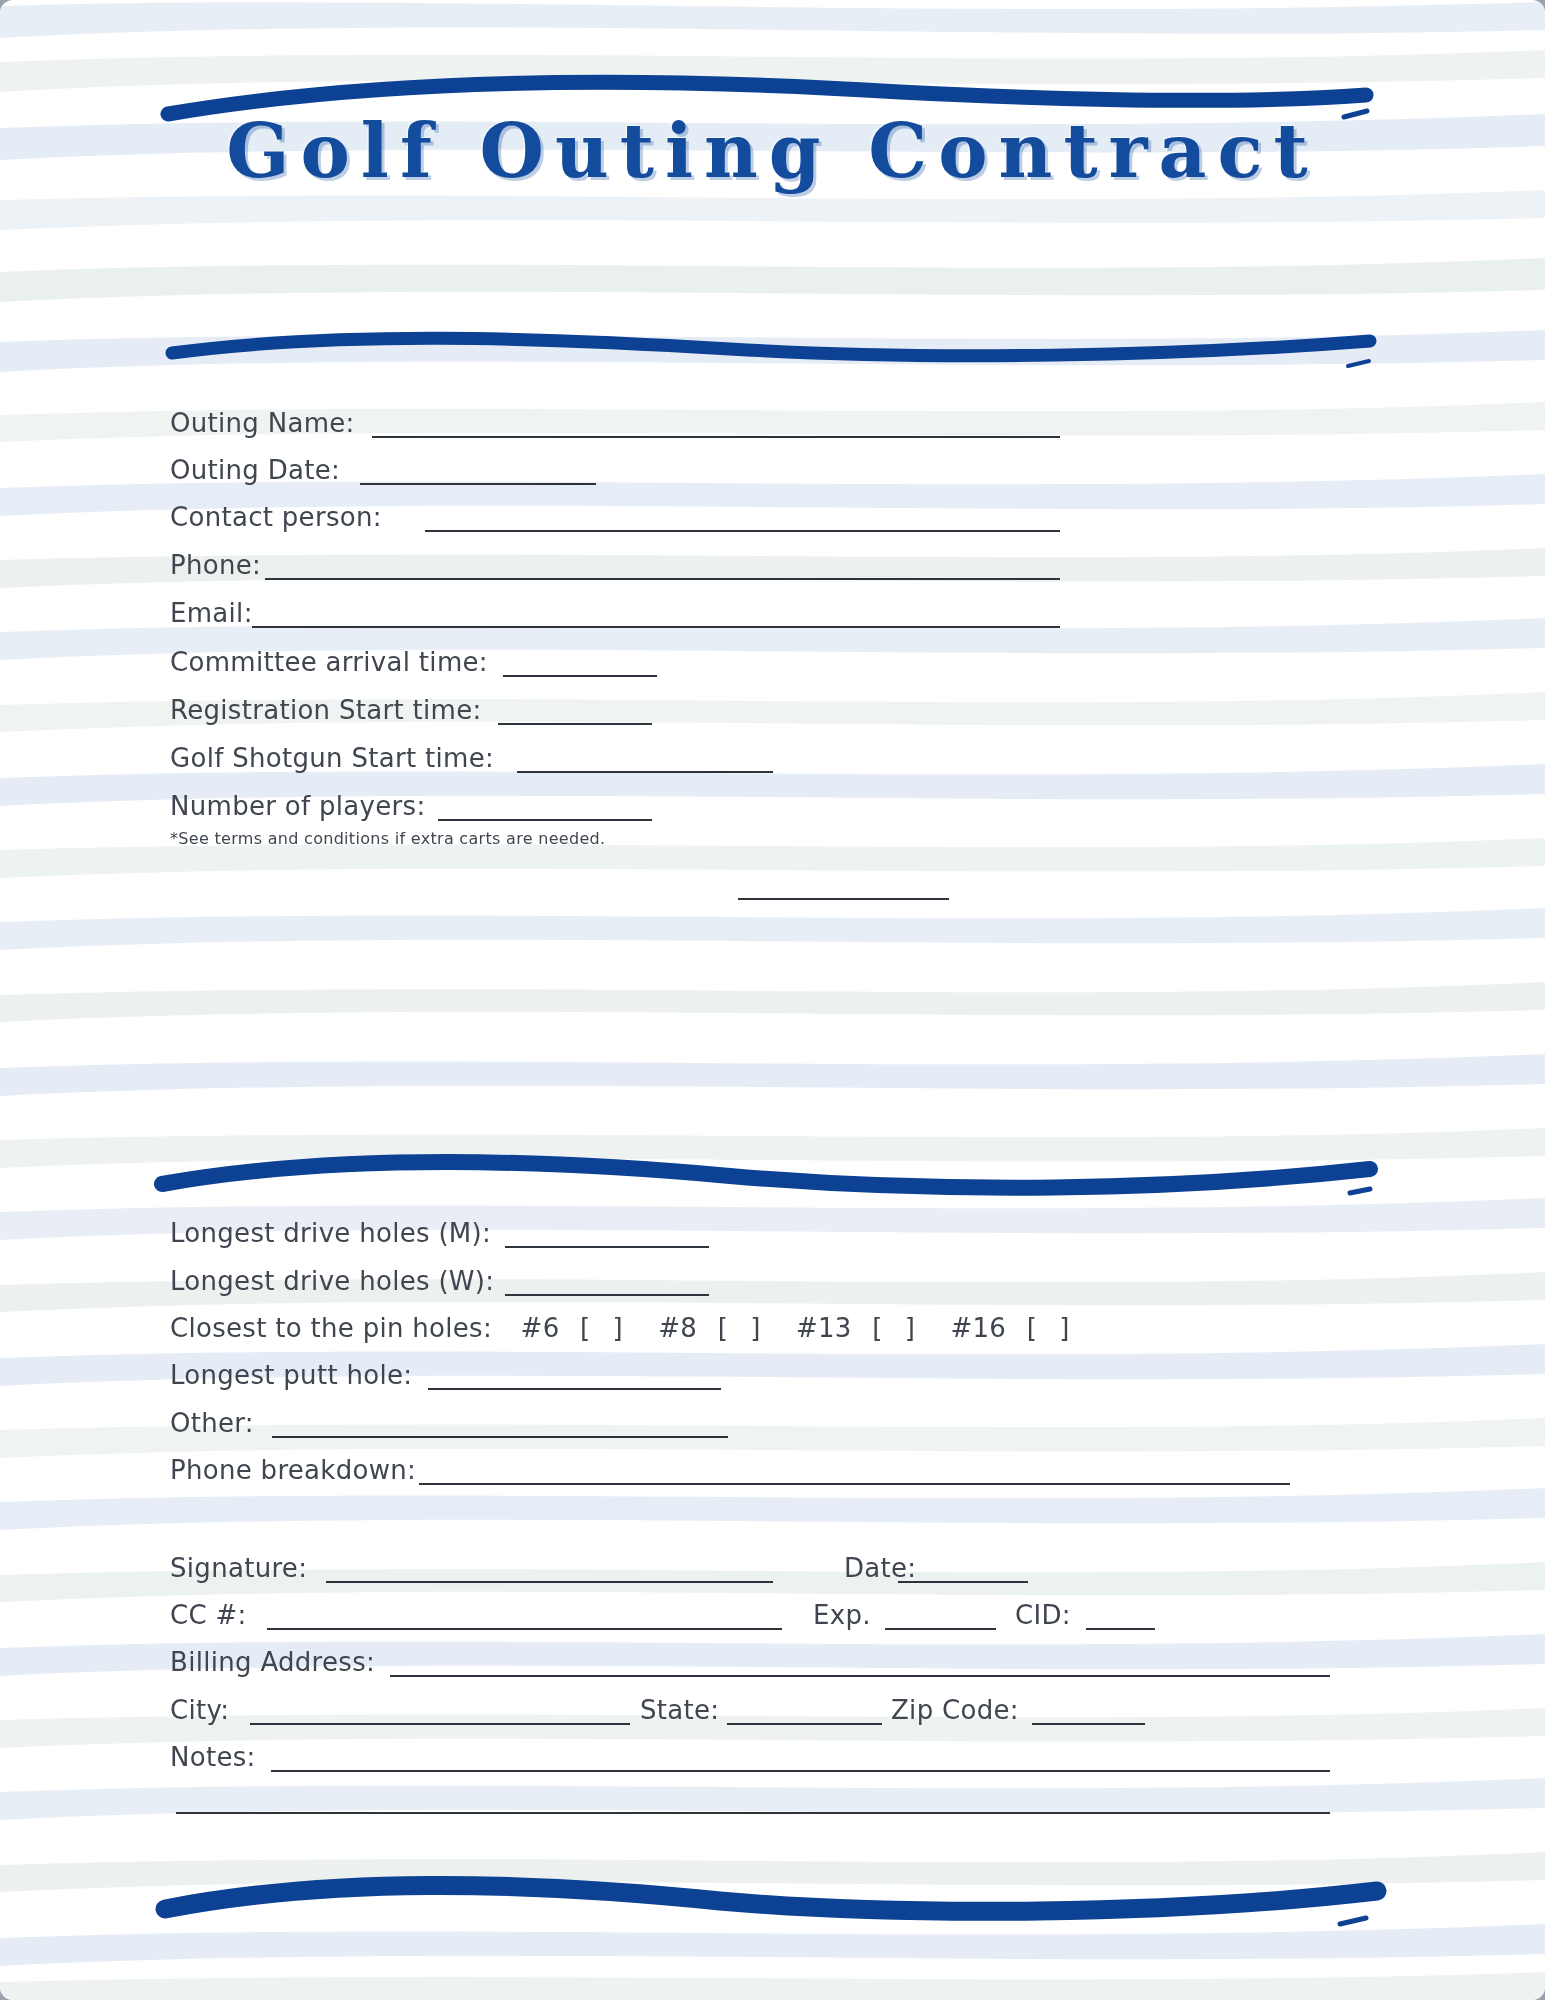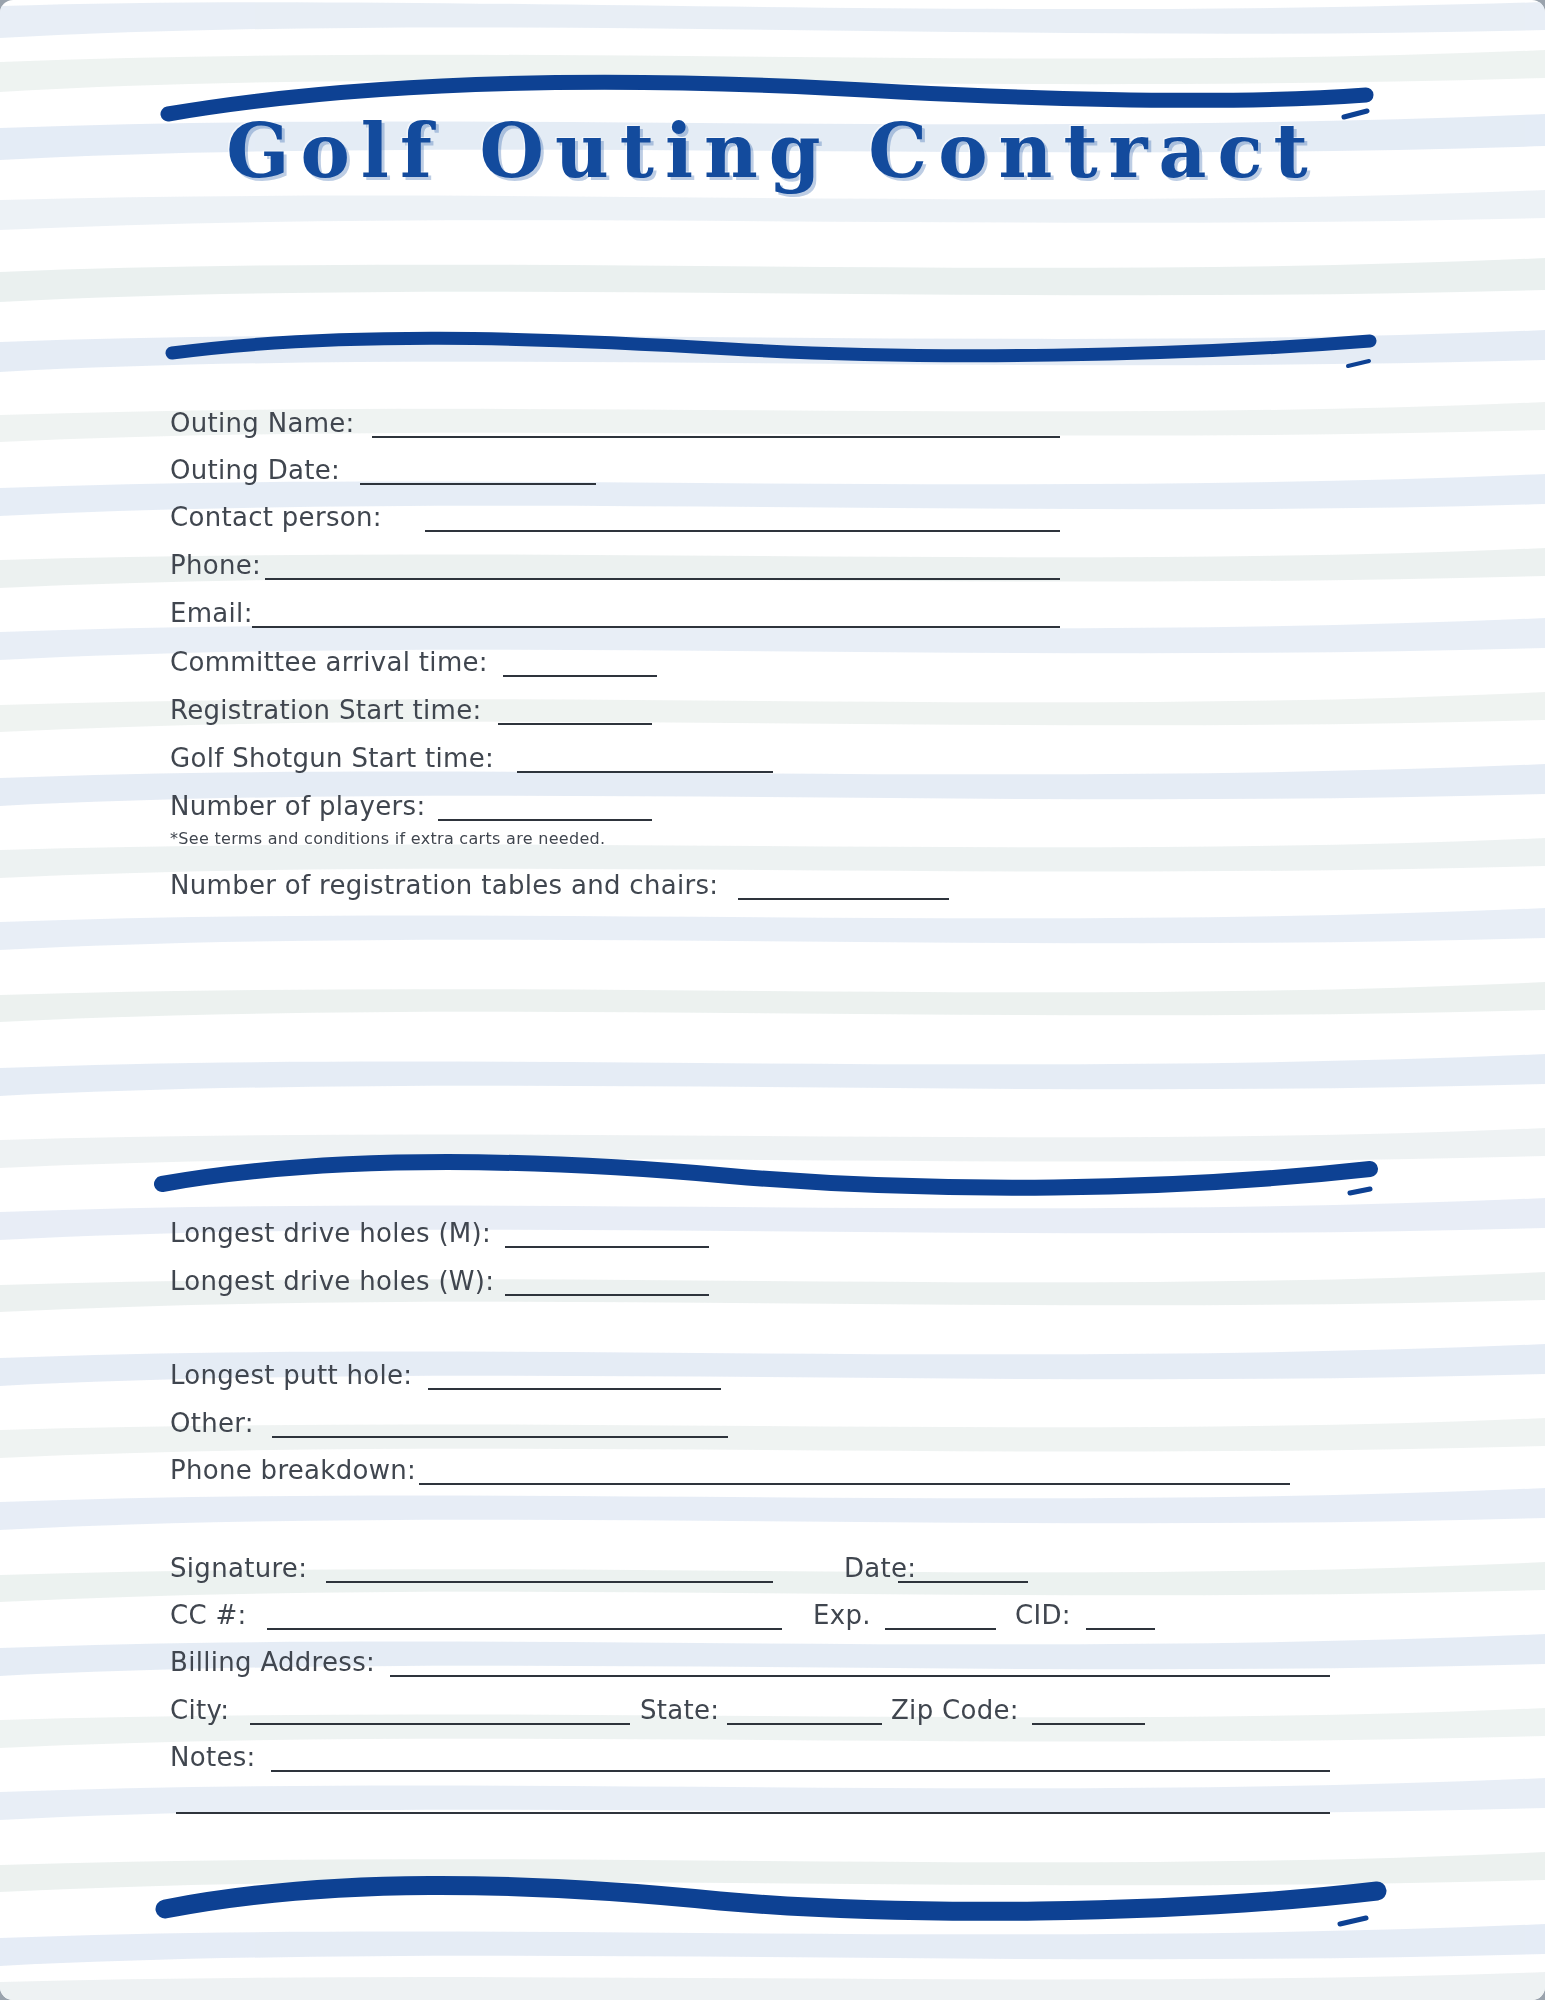--- a/index.html
+++ b/index.html
@@ -96,36 +96,46 @@
     <div class="row" style="top:408px">Outing Name:</div>
     <div class="row" style="top:455px">Outing Date:</div>
     <div class="row" style="top:502px">Contact person:</div>
     <div class="row" style="top:550px">Phone:</div>
     <div class="row" style="top:598px">Email:</div>
     <div class="row" style="top:647px">Committee arrival time:</div>
     <div class="row" style="top:695px">Registration Start time:</div>
     <div class="row" style="top:743px">Golf Shotgun Start time:</div>
     <div class="row" style="top:791px">Number of players:</div>
     <div class="row note" style="top:830px">*See terms and conditions if extra carts are needed.</div>
-    <div class="row" style="top:870px">Number of registration tables and chairs:</div>
 
     <div class="line" style="top:436px;left:372px;width:688px"></div>
     <div class="line" style="top:483px;left:360px;width:236px"></div>
     <div class="line" style="top:530px;left:425px;width:635px"></div>
     <div class="line" style="top:578px;left:265px;width:795px"></div>
     <div class="line" style="top:626px;left:252px;width:808px"></div>
     <div class="line" style="top:675px;left:503px;width:154px"></div>
     <div class="line" style="top:723px;left:498px;width:154px"></div>
     <div class="line" style="top:771px;left:517px;width:256px"></div>
     <div class="line" style="top:819px;left:438px;width:214px"></div>
     <div class="line" style="top:898px;left:738px;width:211px"></div>
 
     <div class="row" style="top:1218px">Longest drive holes (M):</div>
     <div class="row" style="top:1266px">Longest drive holes (W):</div>
 
+    <div class="row" style="top:1313px">
+      <span>Closest to the pin holes:</span>
+      <span class="pin">#6</span>
+      <span class="cb">[ ]</span>
+      <span class="pin">#8</span>
+      <span class="cb">[ ]</span>
+      <span class="pin">#13</span>
+      <span class="cb">[ ]</span>
+      <span class="pin">#16</span>
+      <span class="cb">[ ]</span>
+    </div>
 
     <div class="row" style="top:1360px">Longest putt hole:</div>
     <div class="row" style="top:1408px">Other:</div>
     <div class="row" style="top:1455px">Phone breakdown:</div>
 
     <div class="line" style="top:1246px;left:505px;width:204px"></div>
     <div class="line" style="top:1294px;left:505px;width:204px"></div>
     <div class="line" style="top:1388px;left:428px;width:293px"></div>
     <div class="line" style="top:1436px;left:272px;width:456px"></div>
     <div class="line" style="top:1483px;left:419px;width:871px"></div>

